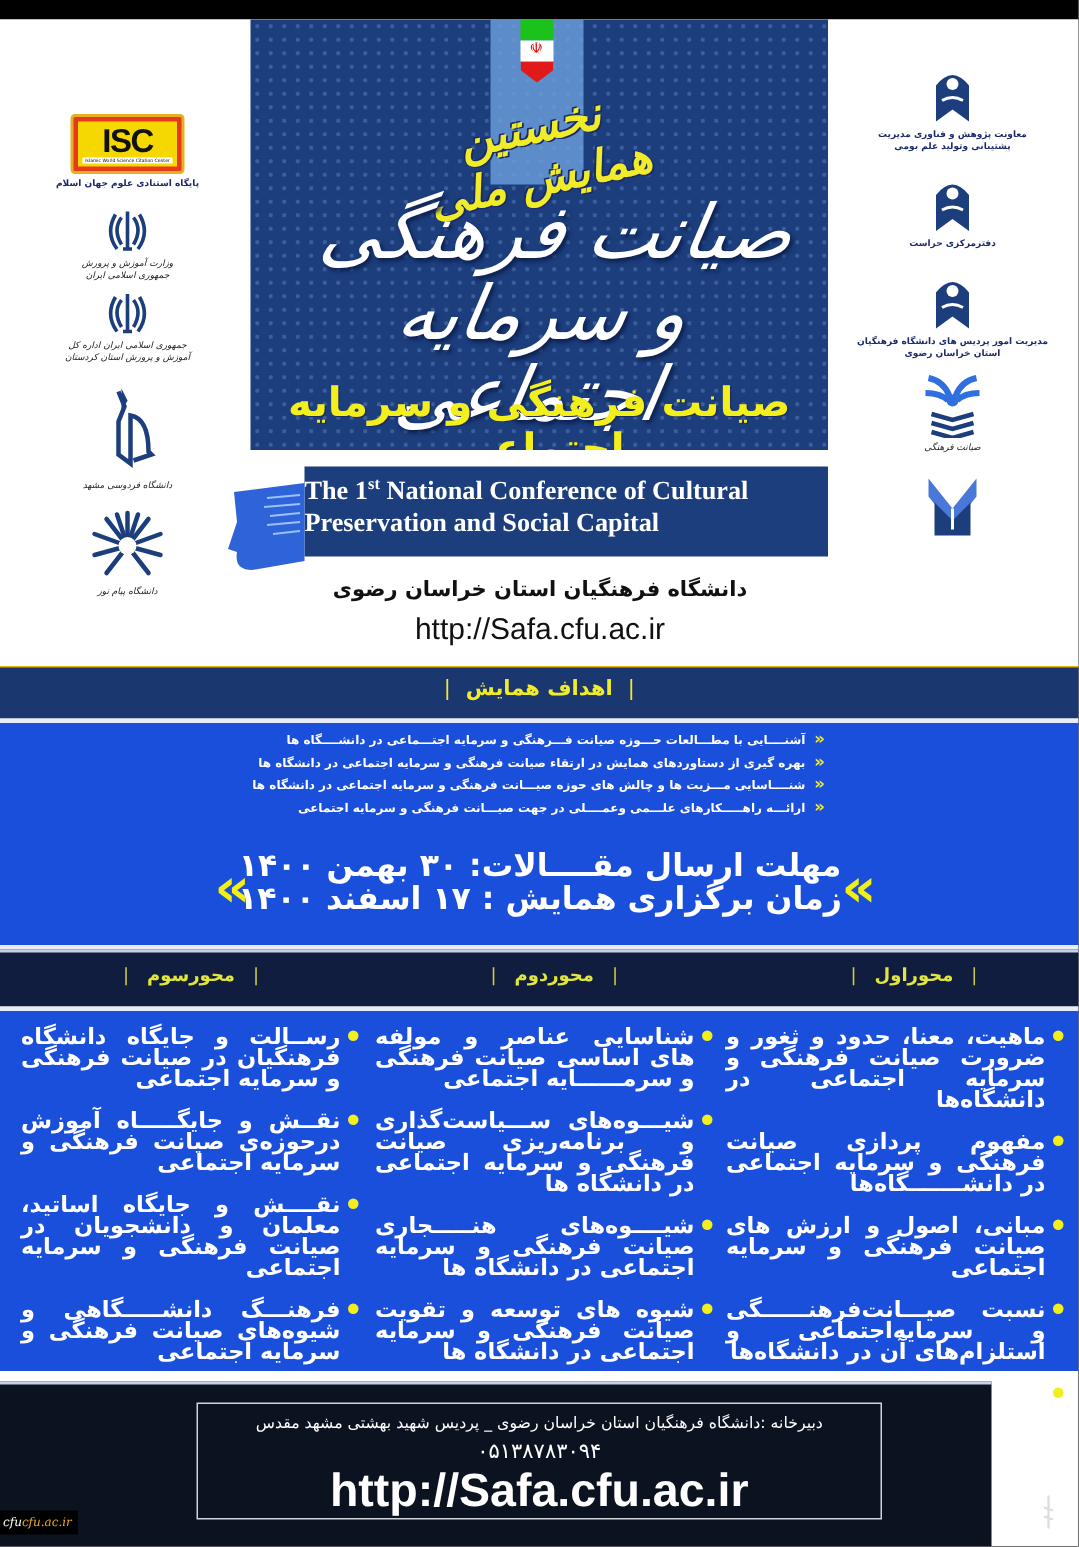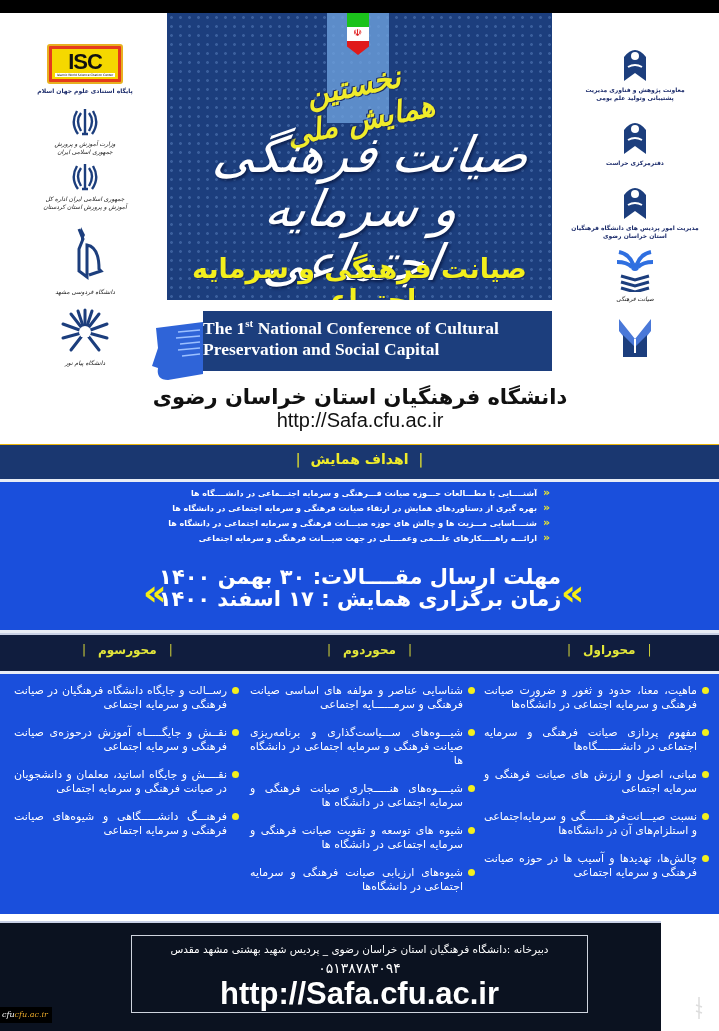--- a/index.html
+++ b/index.html
@@ -6,21 +6,21 @@
   html, body { width: 719px; height: 1031px; overflow: hidden; background: #000; }
   body { font-family: "DejaVu Sans", sans-serif; position: relative; }
   .poster { position: absolute; left: 0; top: 0; width: 719px; height: 1031px; background: #fff; }
   .topbar { position: absolute; left: 0; top: 0; width: 719px; height: 13px; background: #000; }
 
   
   .header { position: absolute; left: 0; top: 13px; width: 719px; height: 432px; background: #fff; }
 
   
   .logo-col { position: absolute; top: 0; width: 140px; display: flex; flex-direction: column; align-items: center; }
-  .logo-col.left { left: 15px; }
+  .logo-col.left { left: 15px; margin-top: 32px; }
   .logo-col.right { left: 565px; }
   .isc { width: 76px; height: 40px; background: #e53a1d; border-radius: 3px; margin-top: 31px; display: flex; flex-direction: column; align-items: center; justify-content: center; border: 2px solid #e8b020; }
   .isc-inner { background: #f5d800; width: 66px; height: 30px; display: flex; flex-direction: column; align-items: center; justify-content: center; }
   .isc-text { font-family: "Liberation Sans", sans-serif; font-weight: bold; font-size: 22px; color: #111; line-height: 22px; letter-spacing: -1px; }
   .isc-sub { font-size: 3px; color: #000; background: #fff; width: 60px; text-align: center; }
   .logo-cap { font-size: 6px; color: #1a2a6a; text-align: center; direction: rtl; line-height: 8px; margin-top: 3px; font-weight: bold; }
   .logo-cap.thin { font-weight: normal; font-family: "DejaVu Serif", serif; color: #222; font-style: italic; }
   .emblem { width: 26px; height: 30px; margin-top: 12px; }
   .emblem svg { width: 100%; height: 100%; }
   .ferdowsi { width: 40px; height: 60px; margin-top: 14px; }
@@ -43,21 +43,21 @@
   .blue-panel { position: absolute; left: 160px; top: 0; width: 62px; height: 110px; background: #6da0dc; opacity: 0.8; }
   .nakhostin { position: absolute; left: 100px; top: 55px; width: 180px; text-align: center; font-size: 30px; font-weight: bold; color: #f0ec2a; font-style: italic; direction: rtl; text-shadow: 1px 1px 0 #1a2b66, -1px -1px 0 #1a2b66; transform: rotate(-12deg); }
   .calligraphy { position: absolute; left: 30px; top: 115px; width: 330px; text-align: center; font-family: "DejaVu Serif", serif; font-size: 50px; font-style: italic; color: #fff; direction: rtl; line-height: 54px; transform: skewX(-10deg); text-shadow: 2px 2px 3px #0c1f4d; }
   .yellow-title { position: absolute; left: 0; top: 240px; width: 385px; text-align: center; font-size: 27px; font-weight: bold; color: #f3ef1d; direction: rtl; text-shadow: 1px 1px 0 #1a2b66; }
 
   
   .en-box { position: absolute; left: 203px; top: 298px; width: 349px; height: 60px; background: #1c3e7d; }
   .en-head { position: absolute; left: 148px; top: 305px; width: 60px; height: 66px; }
   .en-title { position: absolute; left: 203px; top: 300px; width: 349px; font-family: "Liberation Serif", serif; font-weight: bold; color: #fff; font-size: 17.5px; line-height: 21px; }
   .en-title sup { font-size: 11px; }
-  .univ-name { position: absolute; left: 150px; top: 372px; width: 420px; text-align: center; font-size: 21px; font-weight: bold; color: #111; direction: rtl; }
+  .univ-name { position: absolute; left: 150px; top: 372px; width: 420px; text-align: center; font-size: 14px; font-weight: bold; color: #111; direction: rtl; }
   .univ-url { position: absolute; left: 150px; top: 396px; width: 420px; text-align: center; font-family: "Liberation Sans", sans-serif; font-size: 20px; color: #111; }
 
   
   .goals-bar { position: absolute; left: 0; top: 444px; width: 719px; height: 35px; background: #1a3770; border-top: 1px solid #eab308; }
   .goals-title { position: absolute; left: 0; top: 6px; width: 719px; text-align: center; font-size: 14px; color: #f0ec2a; direction: rtl; font-weight: bold; }
   .sep { color: #f0ec2a; font-weight: normal; margin: 0 10px; }
   .strip { position: absolute; left: 0; width: 719px; height: 3px; background: #e8ecf6; }
   .goals-list { position: absolute; left: 0; top: 482px; width: 719px; height: 150px; background: #1a4fdc; }
   .goal { position: absolute; left: 100px; width: 450px; direction: rtl; font-size: 8px; color: #fff; font-weight: bold; white-space: nowrap; }
   .goal .chev { color: #f0ec2a; font-size: 11px; margin-left: 6px; font-weight: bold; }
@@ -66,21 +66,21 @@
   .dl-chev { position: absolute; left: 143px; top: 572px; color: #f5ee14; font-size: 36px; font-weight: bold; letter-spacing: -6px; }
   .dl-chev2 { position: absolute; left: 561px; top: 572px; color: #f5ee14; font-size: 36px; font-weight: bold; }
 
   
   .axes-bar { position: absolute; left: 0; top: 633px; width: 719px; height: 38px; background: #101d3e; border-top: 2px solid #c8d0e6; }
   .axis-label { position: absolute; top: 8px; font-size: 12px; color: #e2e63a; direction: rtl; font-weight: bold; }
   .axis-label .bar { color: #cfcf3a; font-weight: normal; margin: 0 12px; }
 
   .axes-area { position: absolute; left: 0; top: 674px; width: 719px; height: 240px; background: #1a4fdc; }
   .col { position: absolute; top: 10px; width: 225px; direction: rtl; }
-  .item { position: relative; color: #fff; font-size: 11px; font-weight: normal; line-height: 14px; padding-right: 12px; margin-bottom: 14px; text-align: justify; }
+  .item { position: relative; color: #fff; font-size: 15px; font-weight: bold; line-height: 14px; padding-right: 12px; margin-bottom: 14px; text-align: justify; }
   .item::before { content: ""; position: absolute; right: 0; top: 3px; width: 7px; height: 7px; border-radius: 50%; background: #f3ef1d; }
 
   
   .footer { position: absolute; left: 0; top: 921px; width: 661px; height: 110px; background: #0b1220; border-top: 2px solid #c8d0e6; }
   .footer-box { position: absolute; left: 131px; top: 12px; width: 457px; height: 78px; border: 1px solid #cfd4de; }
   .footer-addr { position: absolute; left: 0; top: 7px; width: 455px; text-align: center; direction: rtl; color: #fff; font-size: 10.5px; }
   .footer-phone { position: absolute; left: 0; top: 24px; width: 455px; text-align: center; color: #fff; font-size: 14px; letter-spacing: 7px; }
   .footer-url { position: absolute; left: 0; top: 40px; width: 455px; text-align: center; color: #fff; font-family: "Liberation Sans", sans-serif; font-weight: bold; font-size: 31px; }
   .watermark { position: absolute; left: 0; top: 1007px; width: 52px; height: 16px; background: #000; color: #fff; font-size: 8px; font-style: italic; font-weight: normal; padding: 3px 2px; font-family: "DejaVu Serif", serif; }
   .watermark span { color: #e8a82a; }

